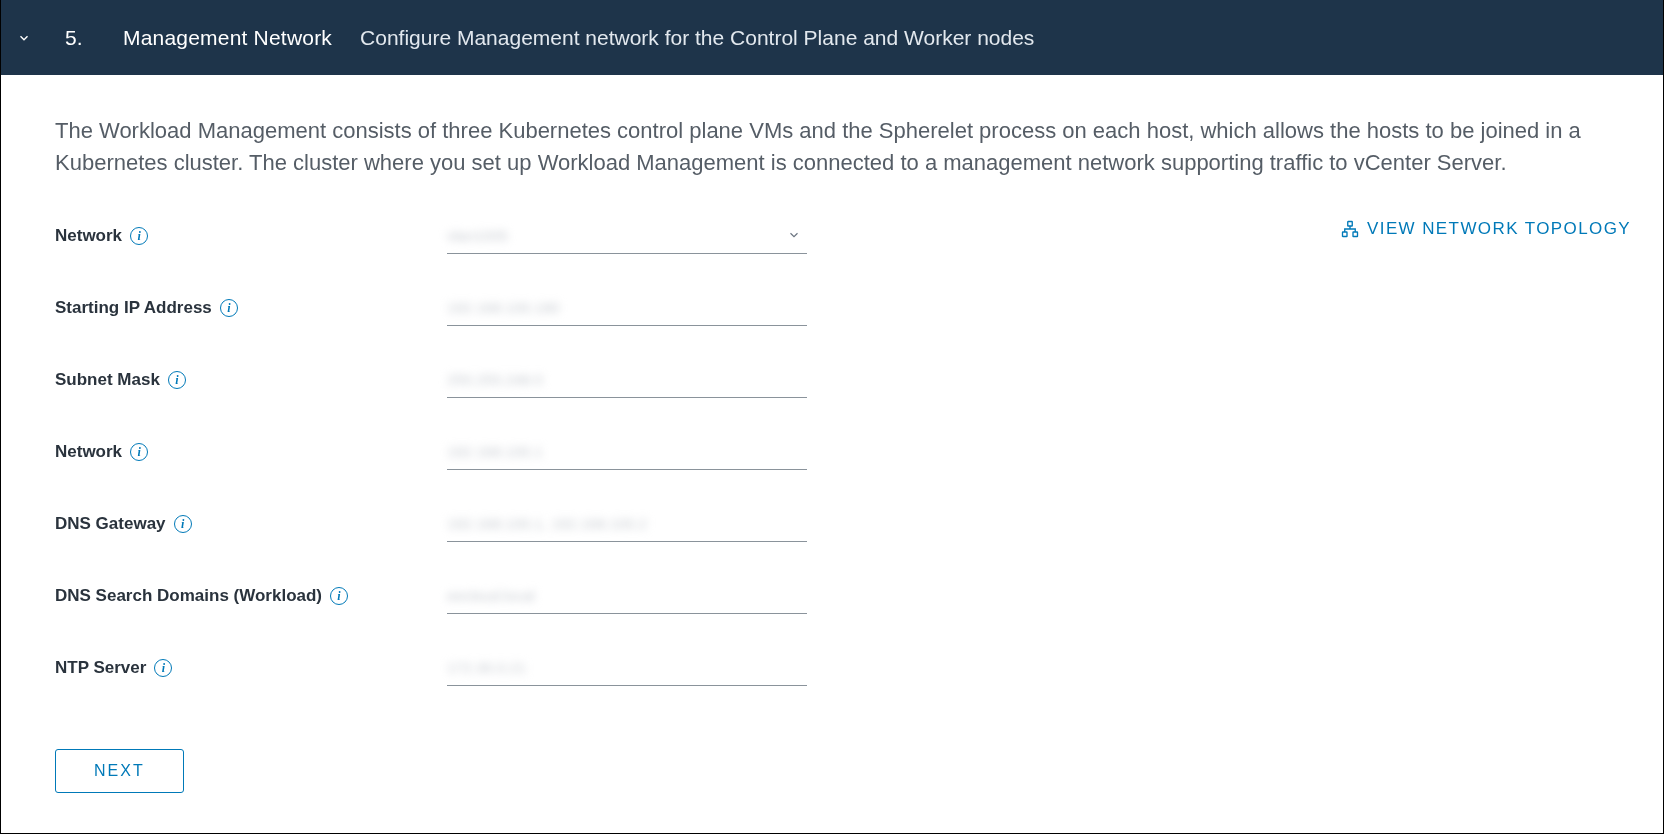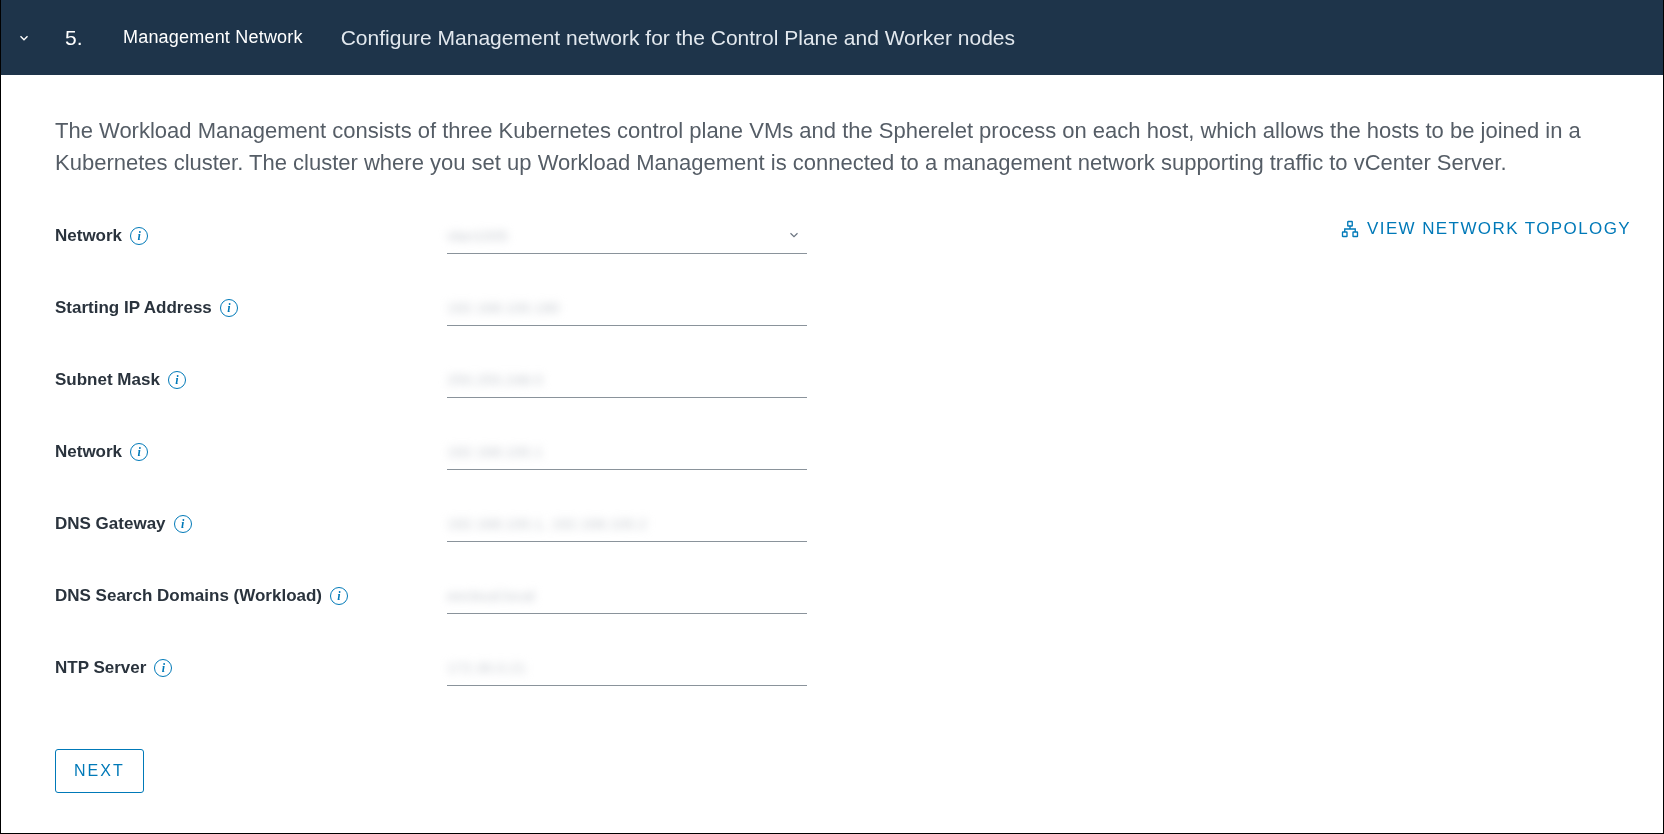--- a/index.html
+++ b/index.html
@@ -11,22 +11,22 @@
       color:#fff;
       height:75px;
       display:flex;
       align-items:center;
       padding:0 16px;
       gap:28px;
     }
     .header .chev { width:14px; height:14px; display:flex; align-items:center; justify-content:center; }
     .header .chev svg { stroke:#fff; }
     .header .step-no { font-size:21px; color:#fff; margin-left:6px; min-width:30px; }
-    .header .title { font-size:18px; letter-spacing:0.2px; }
-    .header .subtitle { font-size:21px; color:#e2e8ee; margin-left:10px; font-weight:300; }
+    .header .title { font-size:21px; letter-spacing:0.2px; }
+    .header .subtitle { font-size:21px; color:#e2e8ee; font-weight:300; }
 
     .body { padding:40px 54px 0 54px; position:relative; }
     .desc { color:#555d66; font-size:22px; line-height:32px; max-width:1570px; }
 
     .topology-link {
       position:absolute; right:32px; top:135px;
       display:flex; align-items:center; gap:8px;
       color:#0079b8; font-size:17px; letter-spacing:1.4px; font-weight:500;
       cursor:pointer;
       margin-top:9px;
@@ -36,21 +36,21 @@
     .form { margin-top:34px; }
     .row { display:flex; align-items:center; height:46px; margin-bottom:26px; }
     .lbl { display:flex; align-items:center; gap:8px; width:392px; color:#2a333d; font-size:17px; font-weight:600; }
     .info-icon { width:18px; height:18px; border:1.6px solid #0079b8; border-radius:50%; display:inline-flex; align-items:center; justify-content:center; color:#0079b8; font-family:Georgia, serif; font-style:italic; font-size:12px; font-weight:700; line-height:1; }
 
     .field-wrap { width:360px; border-bottom:1px solid #8a939b; height:36px; display:flex; align-items:center; position:relative; }
     .field-wrap.select .caret { position:absolute; right:6px; top:10px; pointer-events:none; }
     .field-wrap .blur { color:#c7cbd1; filter:blur(4px); font-size:15px; user-select:none; }
 
     .next-btn {
-      margin-top:32px; height:44px; padding:0 18px;
+      margin-top:32px; height:44px; padding:0 38px;
       border:1px solid #0079b8; background:#fff; color:#0079b8;
       font-size:16px; letter-spacing:2px; font-weight:500; border-radius:3px;
       cursor:pointer;
     }
   </style>
 </head>
 <body>
 
 <div class="header">
   <span class="chev">

